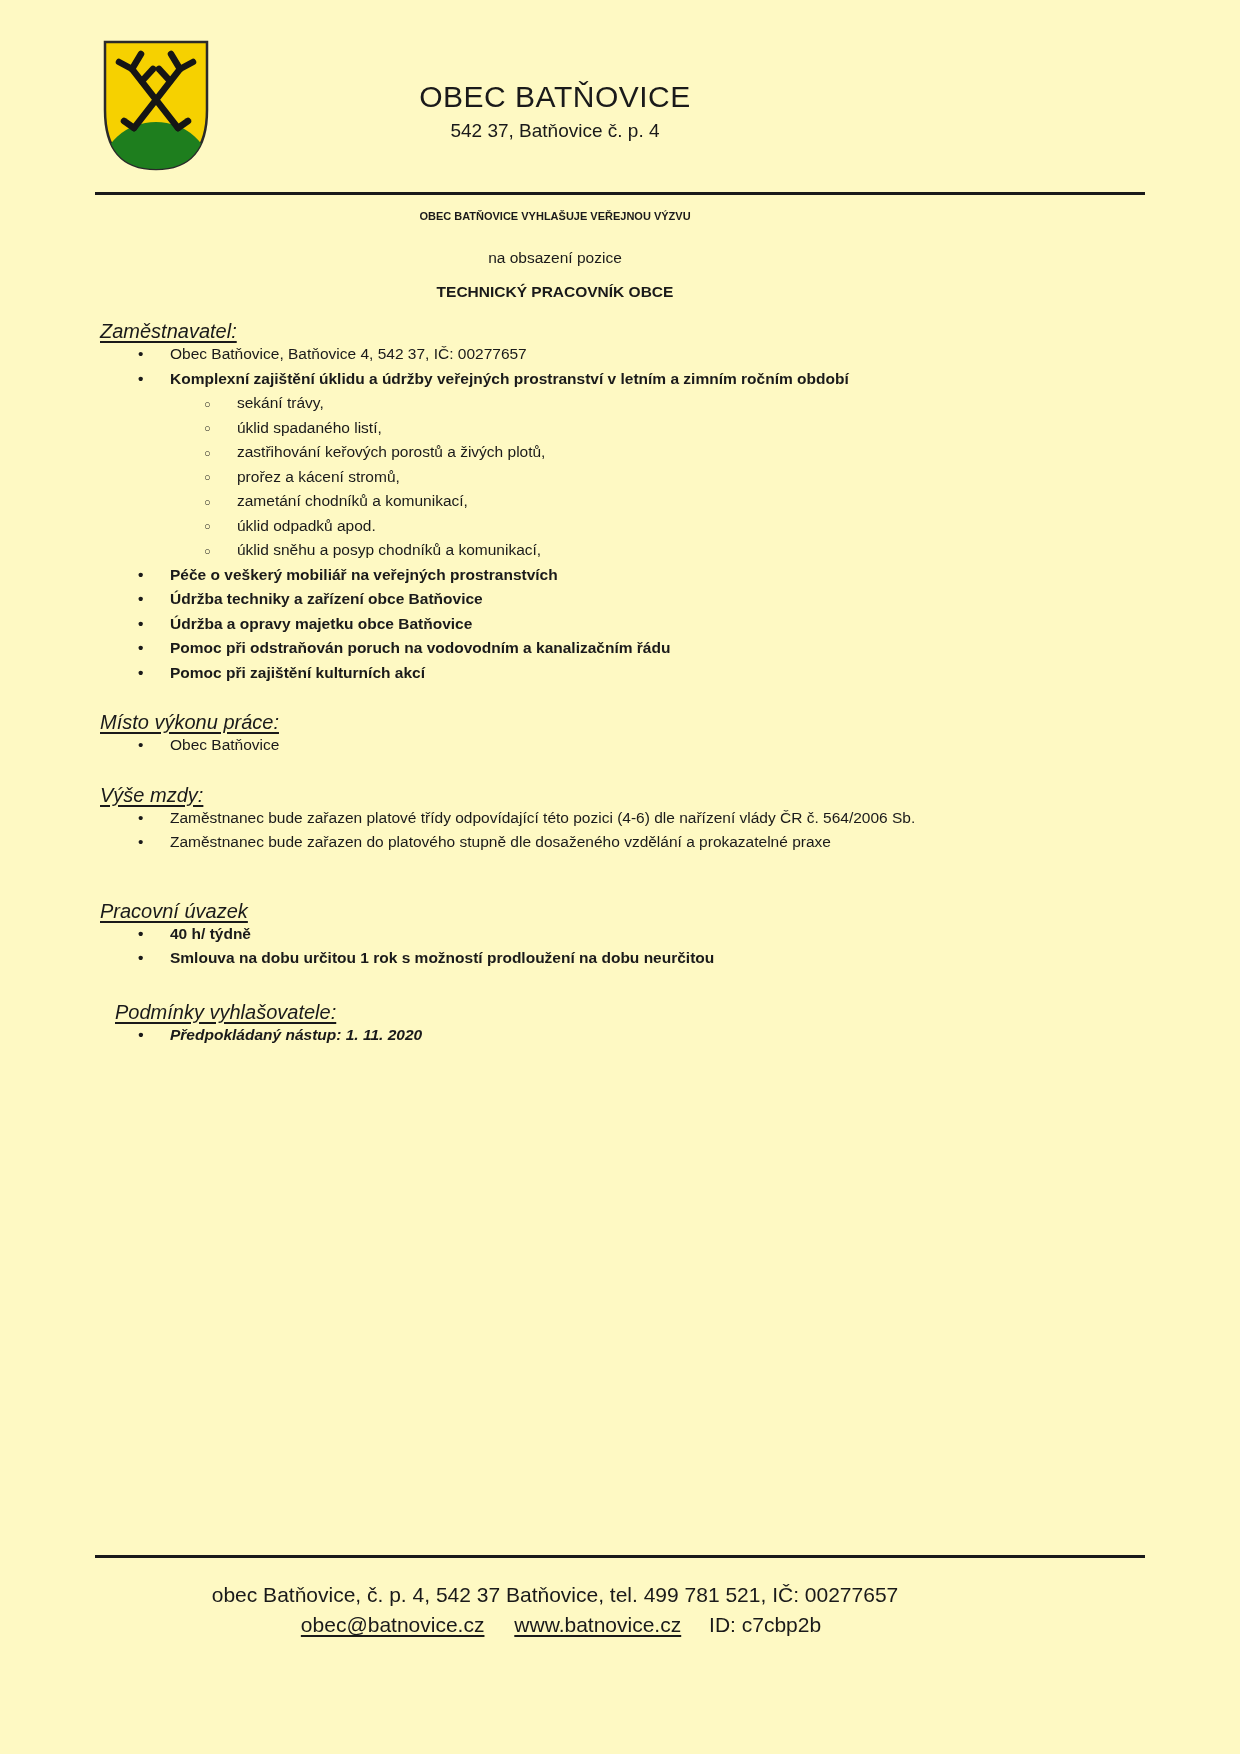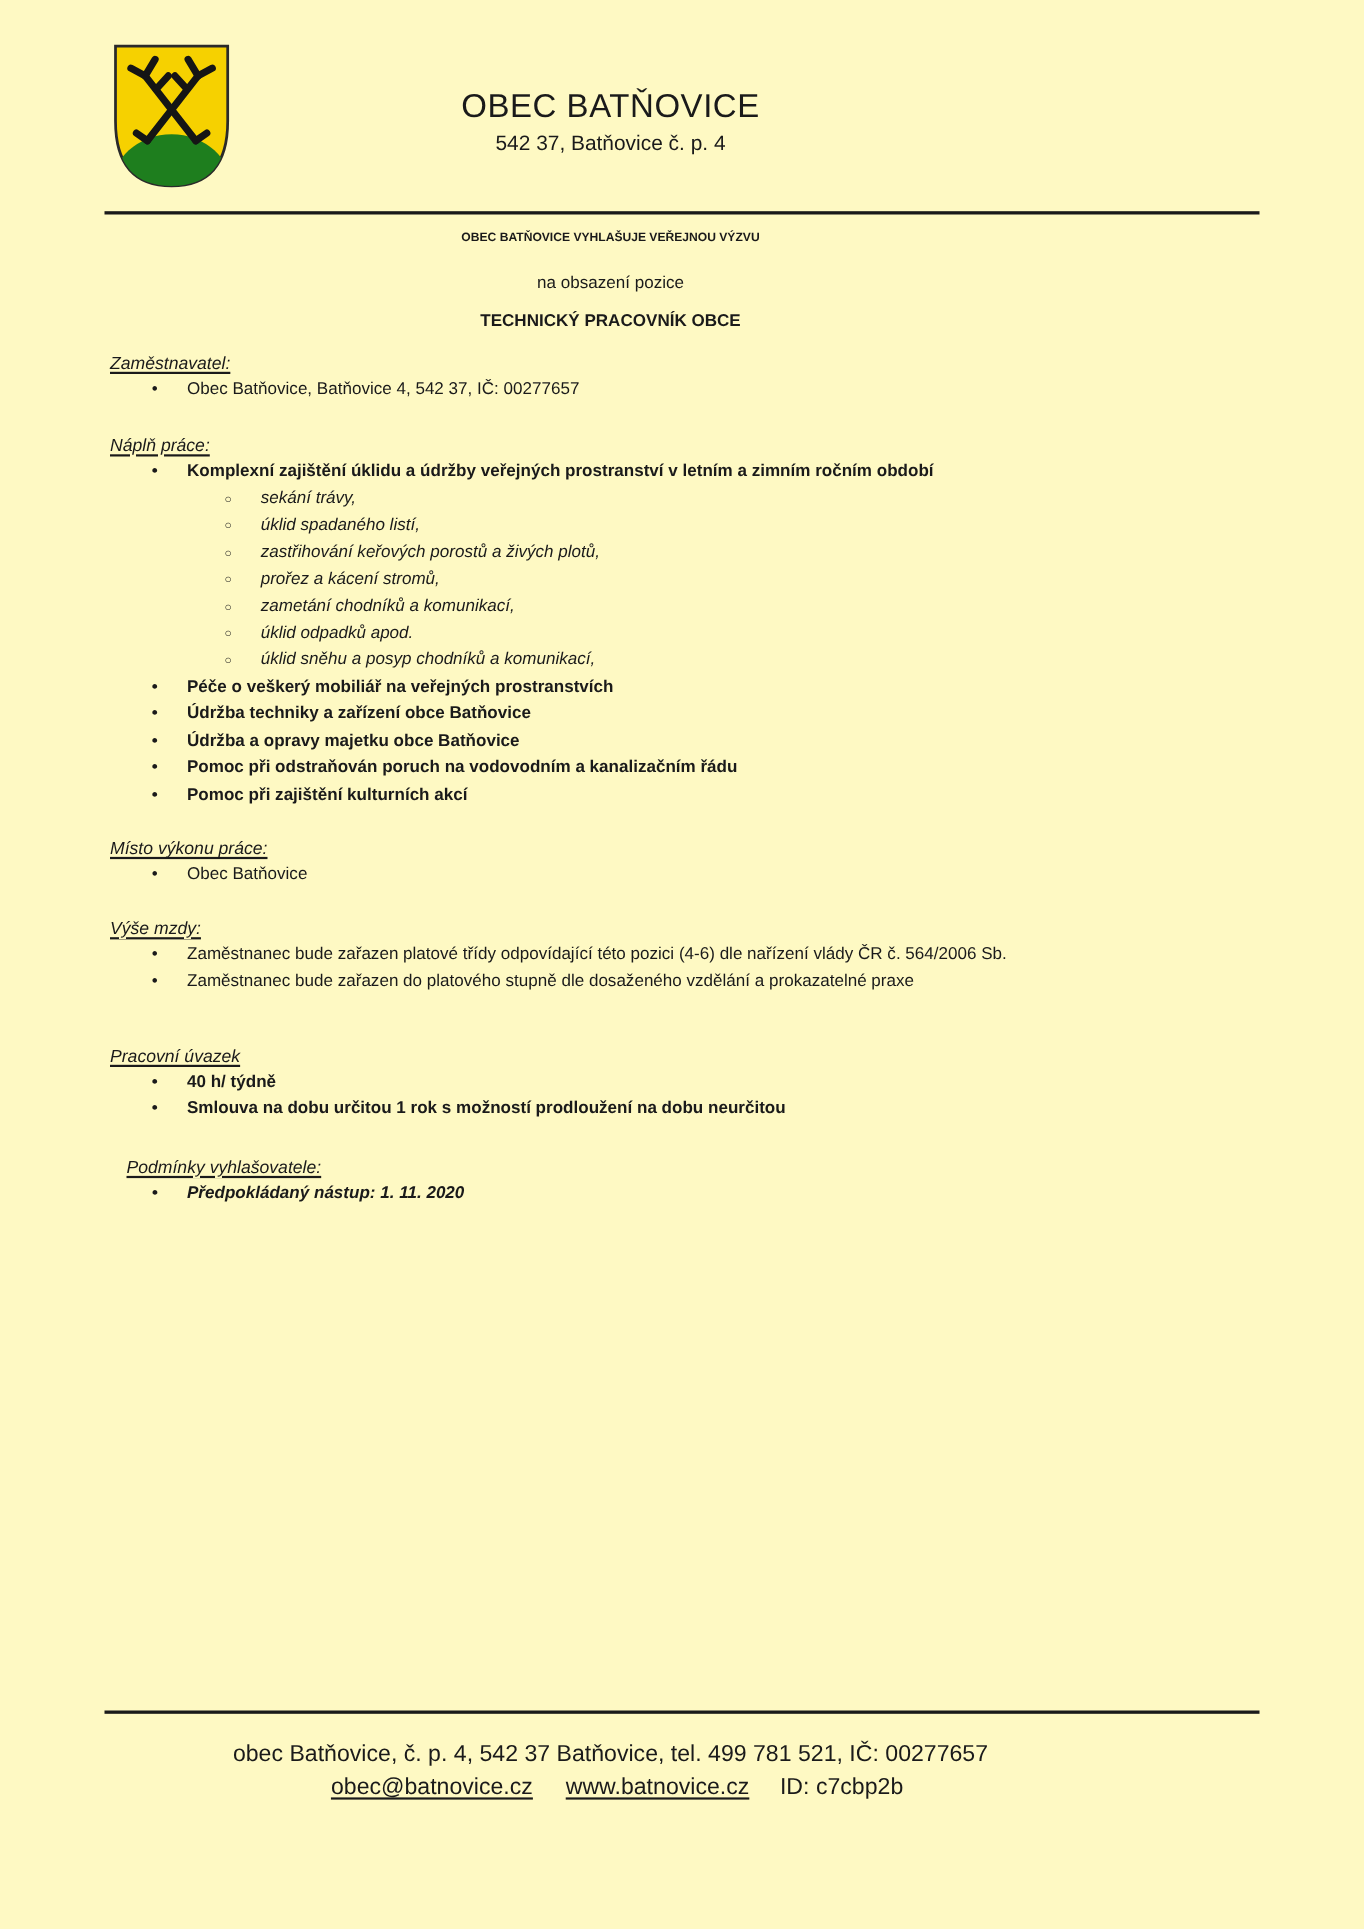--- a/index.html
+++ b/index.html
@@ -78,21 +78,21 @@
     font-weight: 700;
     margin-top: 12px;
     line-height: 22px;
   }
   .sec-head {
     font-style: italic;
     text-decoration: underline;
     text-underline-offset: 3px;
     text-decoration-thickness: 1.5px;
     line-height: 22px;
-    font-size: 16px;
+    font-size: 20px;
   }
   .mt-emp  { margin-top: 17px; }
   .mt-26   { margin-top: 26px; }
   .mt-28   { margin-top: 28px; }
   .mt-23   { margin-top: 23px; }
   .mt-45   { margin-top: 45px; }
   .mt-29   { margin-top: 29px; }
   .mt-30   { margin-top: 30px; }
   .mt-24   { margin-top: 24px; }
   .indent-15 { margin-left: 15px; }
@@ -106,21 +106,20 @@
   li.b1::before {
     content: "\2022";
     position: absolute;
     left: 38px;
     top: 0;
   }
   li.b2 {
     position: relative;
     padding-left: 137px;
     line-height: 24.5px;
-    font-style: italic;
   }
   li.b2::before {
     content: "\25CB";
     position: absolute;
     left: 104px;
     top: 0.5px;
     font-size: 11px;
   }
   li.bold { font-weight: 700; }
   li.bold-italic { font-weight: 700; font-style: italic; }
@@ -185,21 +184,20 @@
 
     <div class="doc-title">OBEC BATŇOVICE VYHLAŠUJE VEŘEJNOU VÝZVU</div>
     <div class="doc-sub">na obsazení pozice</div>
     <div class="doc-pos">TECHNICKÝ PRACOVNÍK OBCE</div>
 
     <div class="sec-head mt-emp">Zaměstnavatel:</div>
     <ul class="blist mt-26">
       <li class="b1">Obec Batňovice, Batňovice 4, 542 37, IČ: 00277657</li>
     </ul>
 
-    <div class="sec-head mt-28">Náplň práce:</div>
     <ul class="blist mt-23">
       <li class="b1 bold">Komplexní zajištění úklidu a údržby veřejných prostranství v letním a zimním ročním období</li>
       <li class="b2">sekání trávy,</li>
       <li class="b2">úklid spadaného listí,</li>
       <li class="b2">zastřihování keřových porostů a živých plotů,</li>
       <li class="b2">prořez a kácení stromů,</li>
       <li class="b2">zametání chodníků a komunikací,</li>
       <li class="b2">úklid odpadků apod.</li>
       <li class="b2">úklid sněhu a posyp chodníků a komunikací,</li>
       <li class="b1 bold">Péče o veškerý mobiliář na veřejných prostranstvích</li>

